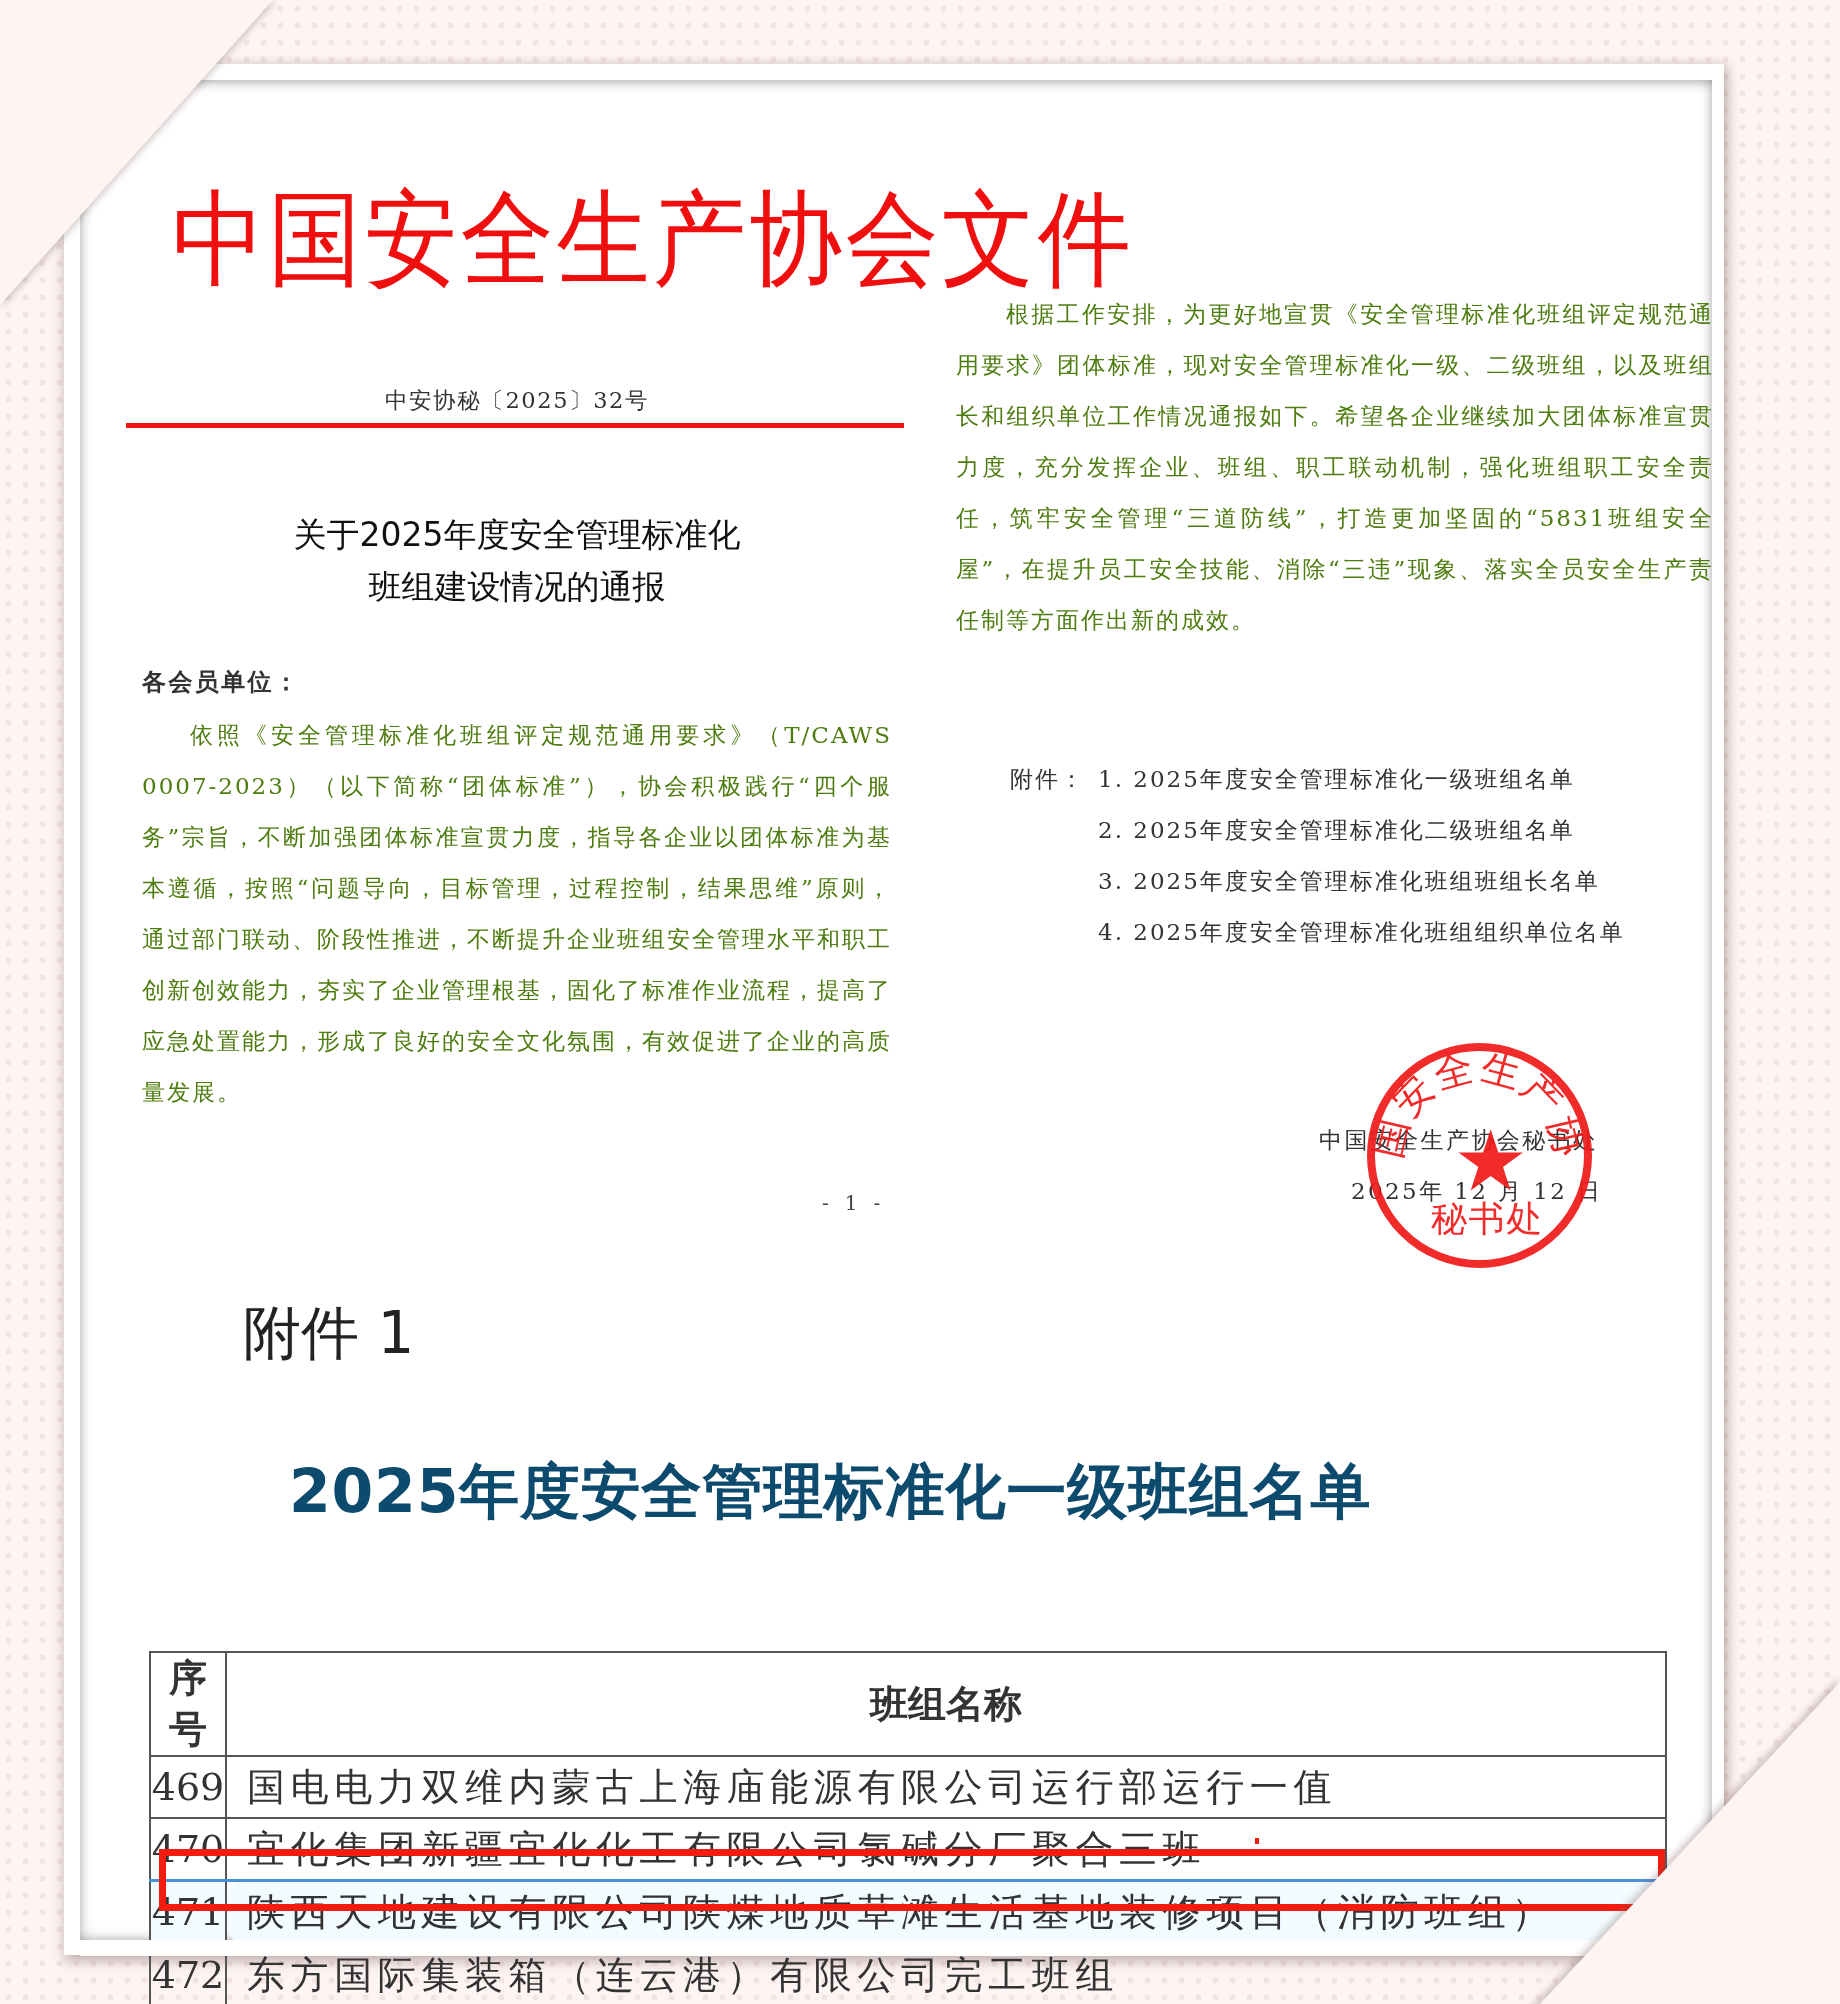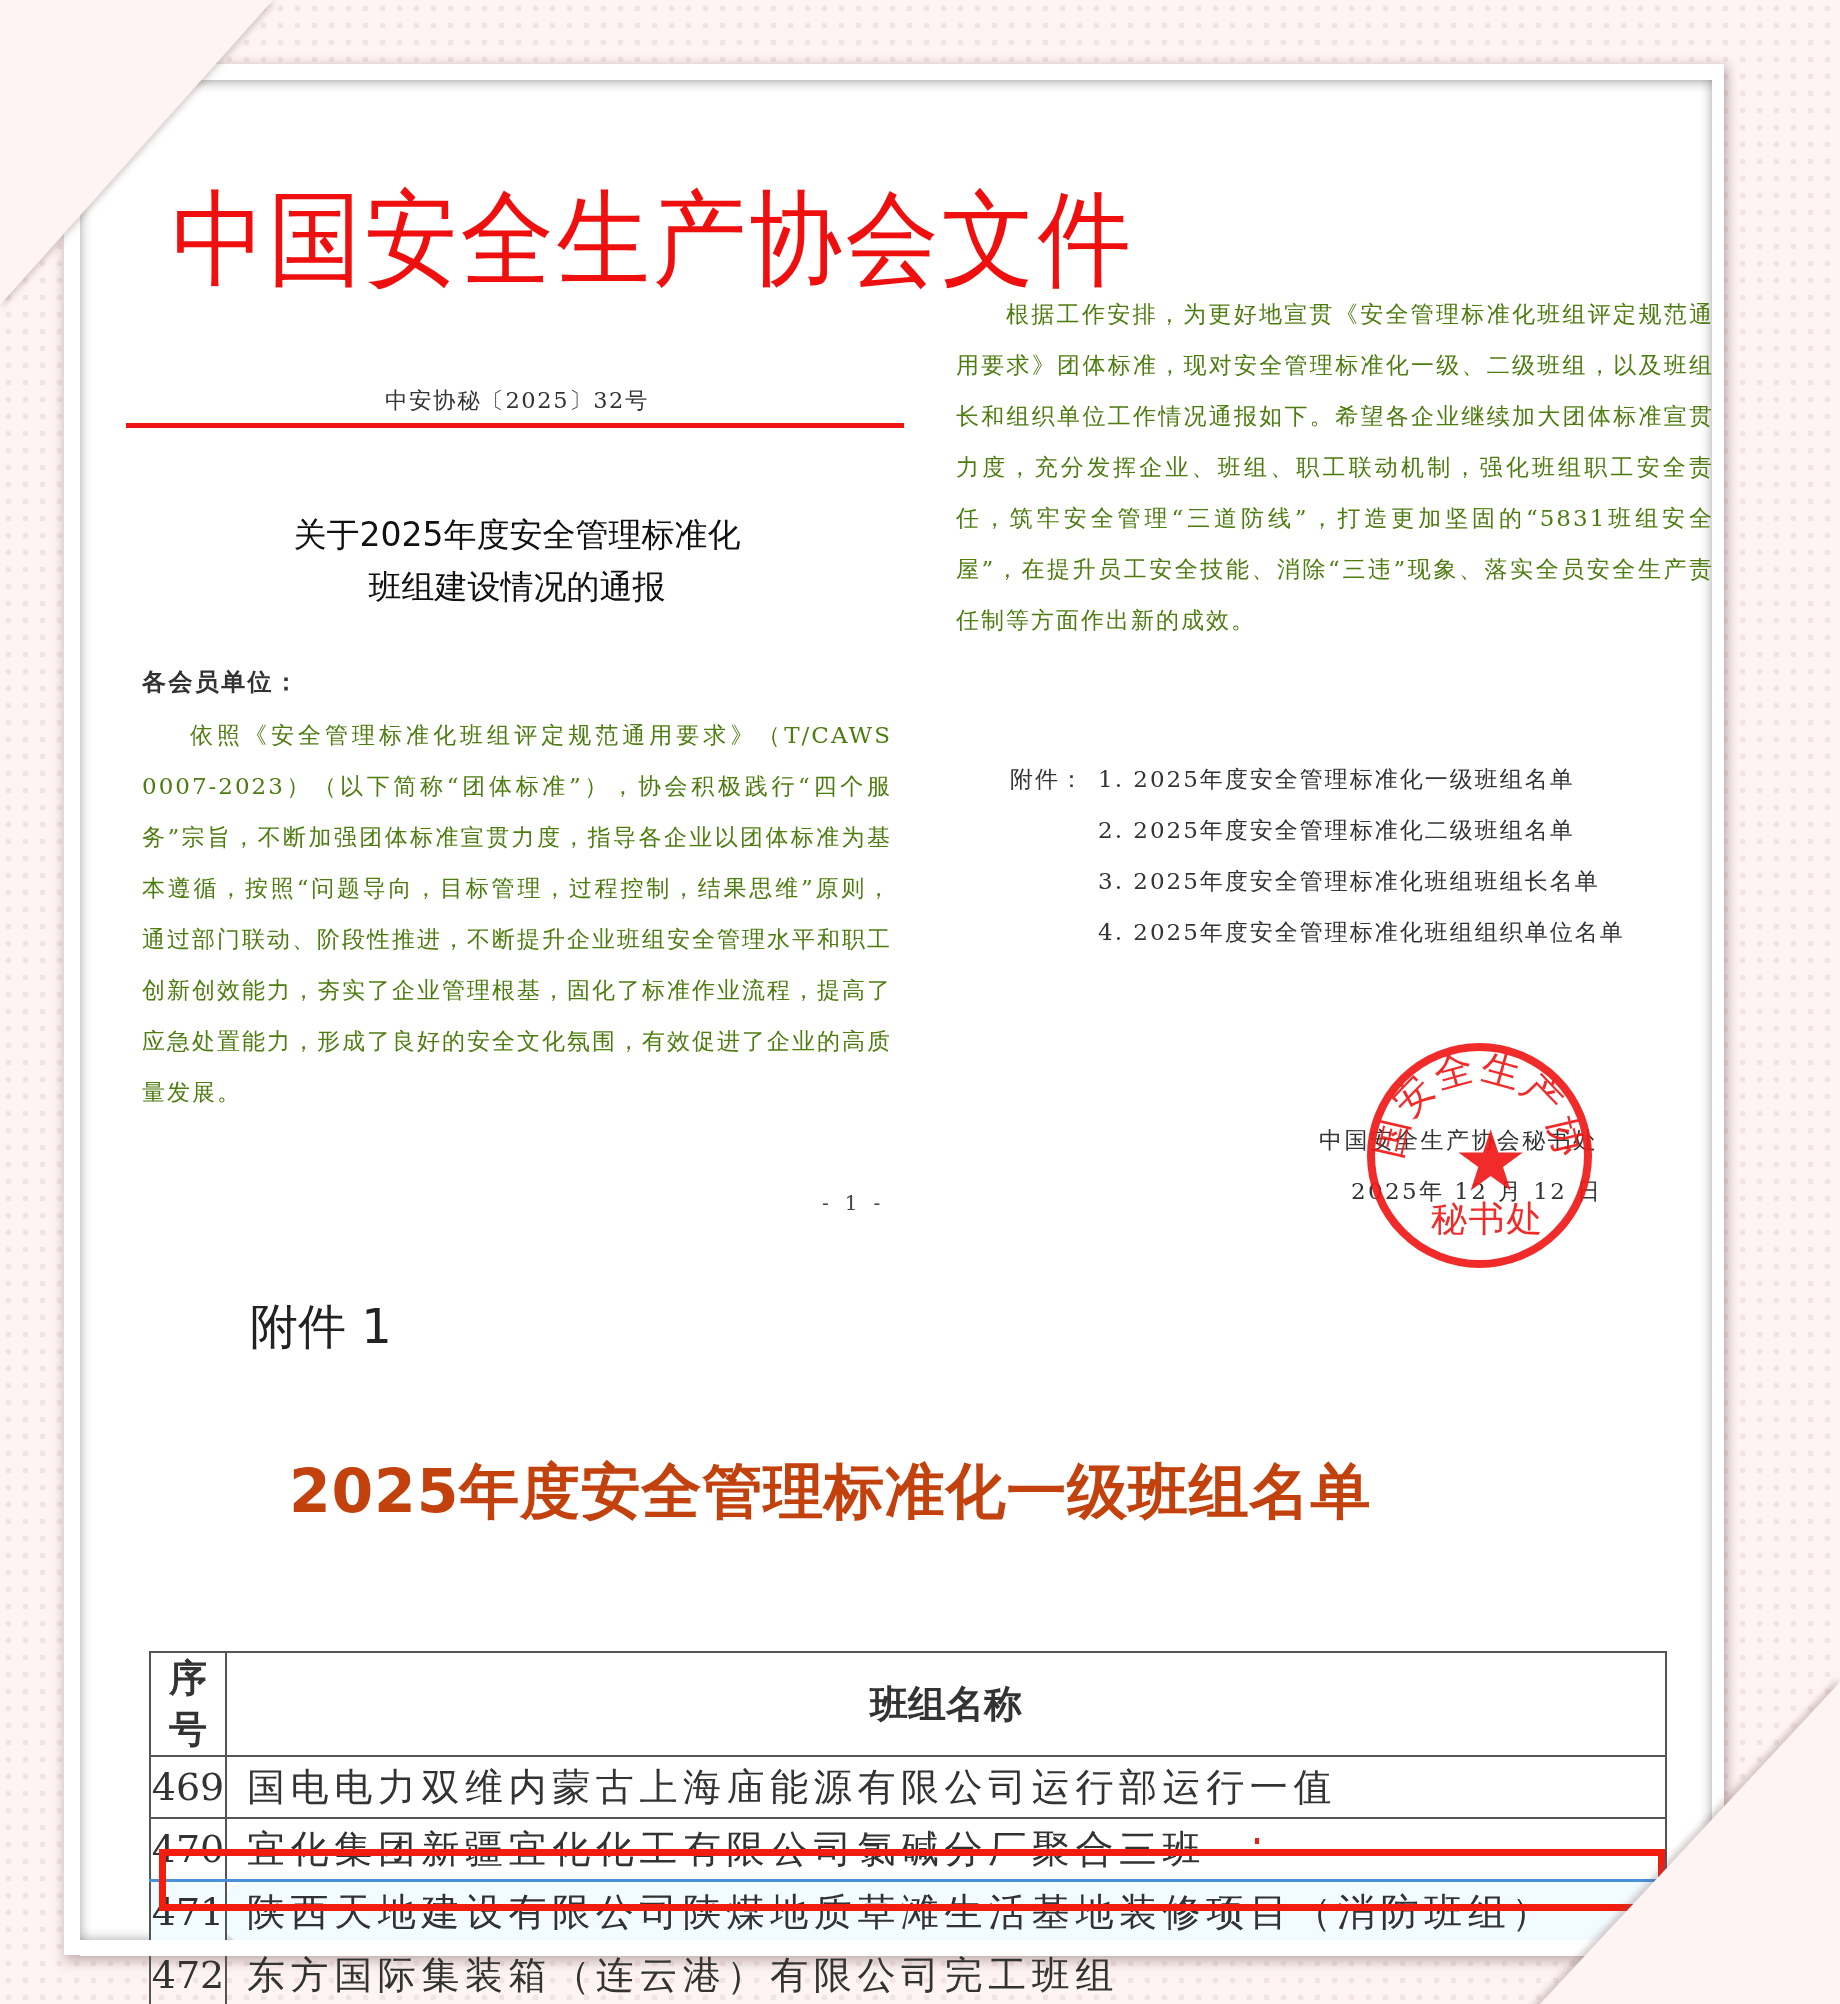--- a/index.html
+++ b/index.html
@@ -67,25 +67,25 @@
   .signature { left: 1319px; top: 1115px; font-size: 23px; color: #333; letter-spacing: 2.4px; line-height: 51px; }
   .signature .date { padding-left: 32px; }
   .seal {
     left: 1367px; top: 1043px; width: 225px; height: 225px; border-radius: 50%;
     border: 8.8px solid #f01818; box-sizing: border-box; opacity: 0.92;
   }
   .seal-arc { left: 0; top: 0; width: 225px; height: 225px; }
   .seal-star { left: 78px; top: 68px; font-size: 84px; color: #f01818; line-height: 1; }
   .seal-bottom { left: 56px; top: 144px; font-size: 36px; color: #f01818; letter-spacing: 1.6px; font-family: "DejaVu Sans", sans-serif; }
   .attach-head {
-    left: 250px; top: 1295px; font-family: "DejaVu Sans", sans-serif; font-size: 48px; color: #222;
+    left: 243px; top: 1295px; font-family: "DejaVu Sans", sans-serif; font-size: 58px; color: #222;
   }
   .list-title {
     left: 289px; top: 1452px; font-family: "DejaVu Sans", sans-serif; font-weight: bold;
-    font-size: 60px; color: #c2410c; white-space: nowrap; letter-spacing: 0.8px;
+    font-size: 60px; color: #0c4a6e; white-space: nowrap; letter-spacing: 0.8px;
   }
   .team-table {
     position: absolute; left: 149px; top: 1651px; width: 1518px;
     border-collapse: collapse; table-layout: fixed;
   }
   .team-table th, .team-table td {
     border: 2.8px solid #555; height: 60px; padding: 0; vertical-align: middle;
     font-size: 38px; color: #333;
   }
   .team-table th { font-family: "DejaVu Sans", sans-serif; font-weight: bold; text-align: center; height: 64px; }

